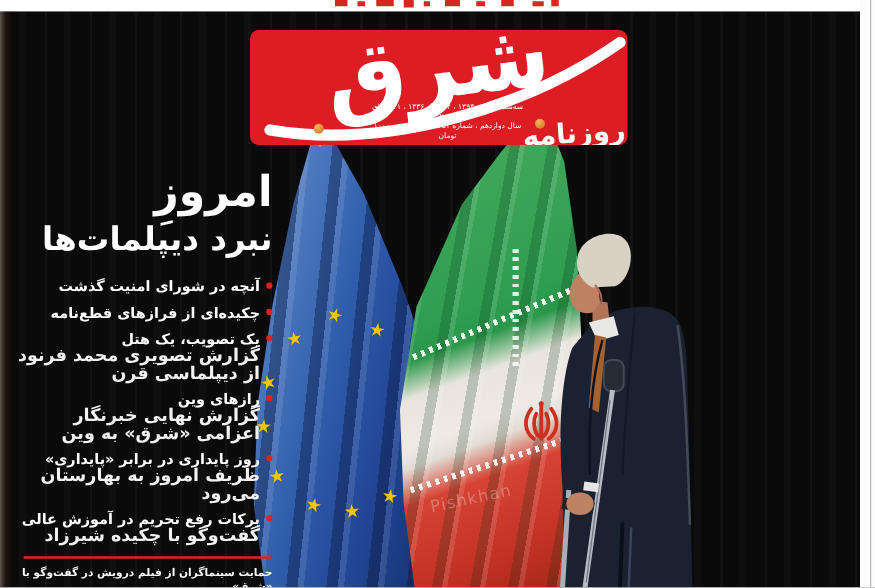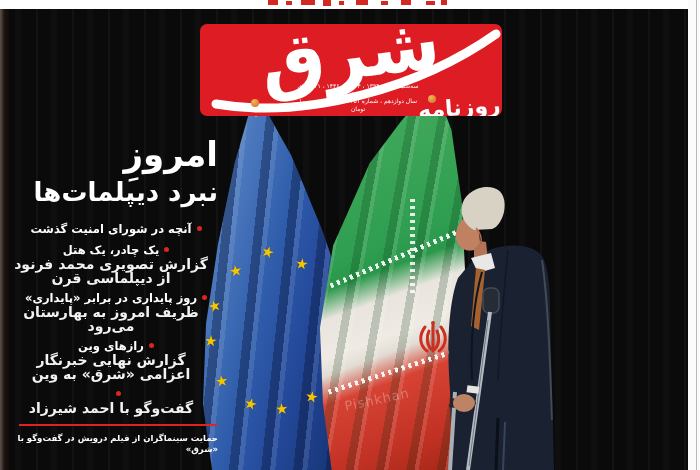--- a/index.html
+++ b/index.html
@@ -49,21 +49,21 @@
   .kerry{position:absolute;left:438px;top:180px;z-index:3;}
   .watermark{position:absolute;left:344px;top:392px;z-index:4;color:rgba(255,255,255,.28);
       font-size:13px;letter-spacing:1px;transform:rotate(-12deg);}
   
   .col{position:absolute;left:0;top:131px;width:226px;box-sizing:border-box;padding:0 8px 0 14px;
        direction:rtl;text-align:right;color:#fff;z-index:4;}
   .kicker{font-size:13px;font-weight:bold;line-height:18px;}
   .title1{font-size:34px;font-weight:bold;line-height:40px;margin-top:3px;}
   .title2{font-size:26px;font-weight:bold;line-height:37px;}
   .stories{margin-top:11px;}
-  .story{margin-bottom:6px;text-align:center;}
+  .story{margin-bottom:6px;}
   .story-title{font-size:11.5px;font-weight:bold;line-height:15px;}
   .bullet{display:inline-block;width:5px;height:5px;border-radius:50%;background:#e0231f;
           margin-left:5px;vertical-align:2px;}
   .story-sub{font-size:14px;font-weight:bold;line-height:13.5px;padding-right:10px;color:#f2f2f2;}
   .rule{height:2px;width:198px;background:#e0231f;margin:8px 1px 7px 0;}
   .f-kicker{font-size:8.5px;font-weight:bold;line-height:11px;}
 </style>
 </head>
 <body>
 
@@ -155,34 +155,37 @@
 
   <div class="col" lang="fa">
     <div class="title1">امروزِ</div>
     <div class="title2">نبرد دیپلمات‌ها</div>
 
     <div class="stories">
       <div class="story">
         <div class="story-title"><span class="bullet"></span><span>آنچه در شورای امنیت گذشت</span></div>
       </div>
       <div class="story">
-        <div class="story-title"><span class="bullet"></span><span>یک چادر، یک هتل</span></div>
+        <div class="story-title"><span class="bullet"></span><span>چکیده‌ای از فرازهای قطع‌نامه</span></div>
+      </div>
+      <div class="story">
+        <div class="story-title"><span class="bullet"></span><span>یک تصویب، یک هتل</span></div>
         <div class="story-sub">گزارش تصویری محمد فرنود از دیپلماسی قرن</div>
+      </div>
+      <div class="story">
+        <div class="story-title"><span class="bullet"></span><span>رازهای وین</span></div>
+        <div class="story-sub">گزارش نهایی خبرنگار اعزامی «شرق» به وین</div>
       </div>
       <div class="story">
         <div class="story-title"><span class="bullet"></span><span>روز پایداری در برابر «پایداری»</span></div>
         <div class="story-sub">ظریف امروز به بهارستان می‌رود</div>
       </div>
       <div class="story">
-        <div class="story-title"><span class="bullet"></span><span>رازهای وین</span></div>
-        <div class="story-sub">گزارش نهایی خبرنگار اعزامی «شرق» به وین</div>
-      </div>
-      <div class="story">
-        <div class="story-title"><span class="bullet"></span></div>
-        <div class="story-sub">گفت‌وگو با احمد شیرزاد</div>
+        <div class="story-title"><span class="bullet"></span><span>برکات رفع تحریم در آموزش عالی</span></div>
+        <div class="story-sub">گفت‌وگو با چکیده شیرزاد</div>
       </div>
     </div>
 
     <div class="rule"></div>
     <div class="f-kicker">حمایت سینماگران از فیلم درویش در گفت‌وگو با «شرق»</div>
 
   </div>
 
   <div class="top-strip">
     <div class="speck" style="left:268px;top:0;width:10px;height:5px;"></div>

